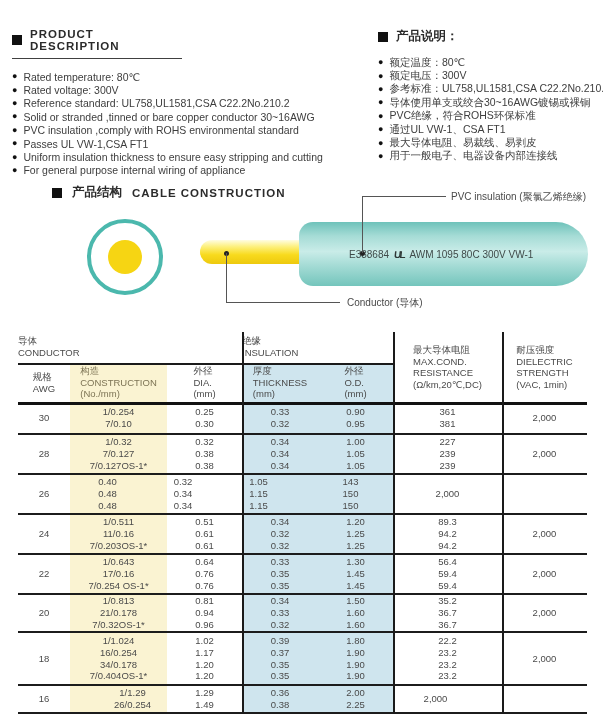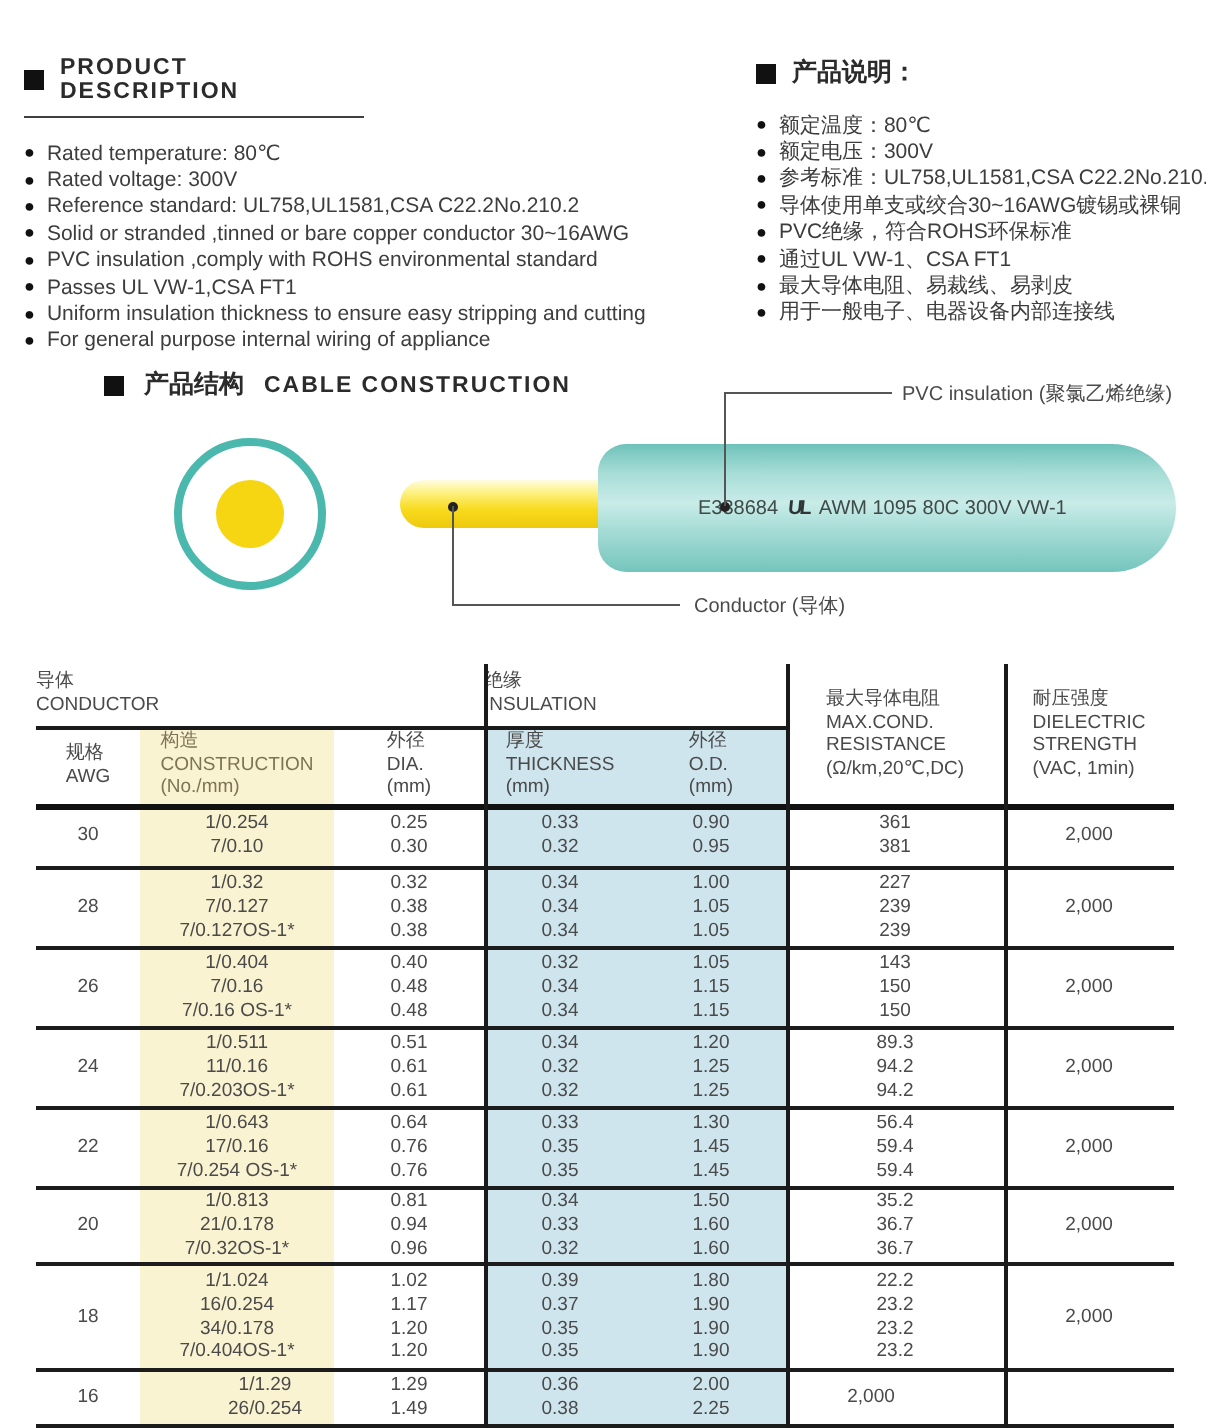--- a/index.html
+++ b/index.html
@@ -234,23 +234,20 @@
         <div class="tcell" style="width: 75px;">1.00
 1.05
 1.05</div>
         <div class="tcell" style="width: 109px;">227
 239
 239</div>
         <div class="tcell" style="width: 85px;">2,000</div>
       </div>
       <div class="trow" style="height: 40px;">
         <div class="tcell" style="width: 52px;">26</div>
-        <div class="tcell olive" style="width: 97px;">1/0.404
-7/0.16
-7/0.16 OS-1*</div>
         <div class="tcell" style="width: 75px;">0.40
 0.48
 0.48</div>
         <div class="tcell" style="width: 76px;">0.32
 0.34
 0.34</div>
         <div class="tcell" style="width: 75px;">1.05
 1.15
 1.15</div>
         <div class="tcell" style="width: 109px;">143

